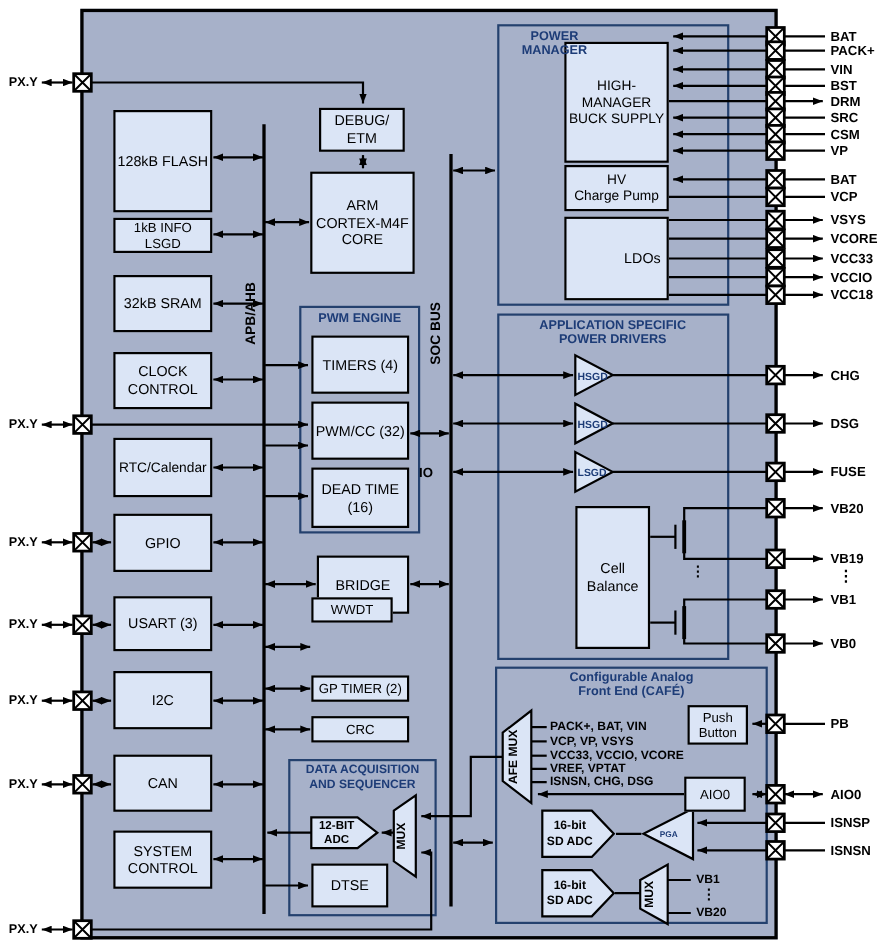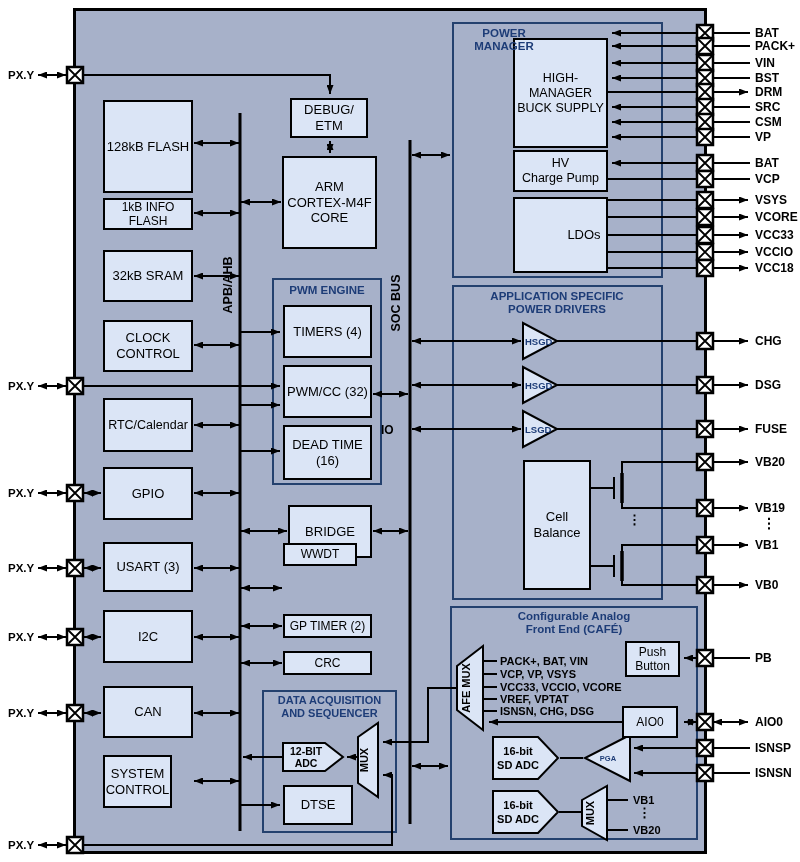--- a/index.html
+++ b/index.html
@@ -235,30 +235,30 @@
   <div class="seclbl" style="left:467px;top:290px;width:180px;">APPLICATION SPECIFIC
 POWER DRIVERS</div>
   <div class="seclbl" style="left:272px;top:284px;width:110px;">PWM ENGINE</div>
   <div class="seclbl" style="left:264px;top:694px;width:131px;font-size:11px;">DATA ACQUISITION
 AND SEQUENCER</div>
   <div class="seclbl" style="left:460px;top:610px;width:228px;">Configurable Analog
 Front End (CAFÉ)</div>
 
   <div class="blk" style="left:103px;top:100px;width:90px;height:93px;">128kB FLASH</div>
   <div class="blk small" style="left:103px;top:198px;width:90px;height:32px;">1kB INFO
-FLASH</div>
+LSGD</div>
   <div class="blk" style="left:103px;top:250px;width:90px;height:52px;">32kB SRAM</div>
   <div class="blk" style="left:103px;top:320px;width:90px;height:52px;">CLOCK
 CONTROL</div>
   <div class="blk" style="left:103px;top:398px;width:90px;height:54px;font-size:12.5px;">RTC/Calendar</div>
   <div class="blk" style="left:103px;top:467px;width:90px;height:53px;">GPIO</div>
   <div class="blk" style="left:103px;top:542px;width:90px;height:50px;">USART (3)</div>
   <div class="blk" style="left:103px;top:610px;width:90px;height:53px;">I2C</div>
   <div class="blk" style="left:103px;top:686px;width:90px;height:52px;">CAN</div>
-  <div class="blk" style="left:103px;top:755px;width:69px;height:53px;">SYSTEM
+  <div class="blk" style="left:103px;top:755px;width:90px;height:53px;">SYSTEM
 CONTROL</div>
 
   <div class="blk" style="left:290px;top:98px;width:78px;height:40px;">DEBUG/
 ETM</div>
   <div class="blk" style="left:282px;top:156px;width:95px;height:93px;">ARM
 CORTEX-M4F
 CORE</div>
   <div class="blk" style="left:283px;top:305px;width:89px;height:53px;">TIMERS (4)</div>
   <div class="blk" style="left:283px;top:365px;width:89px;height:53px;">PWM/CC (32)</div>
   <div class="blk" style="left:283px;top:425px;width:89px;height:55px;">DEAD TIME

